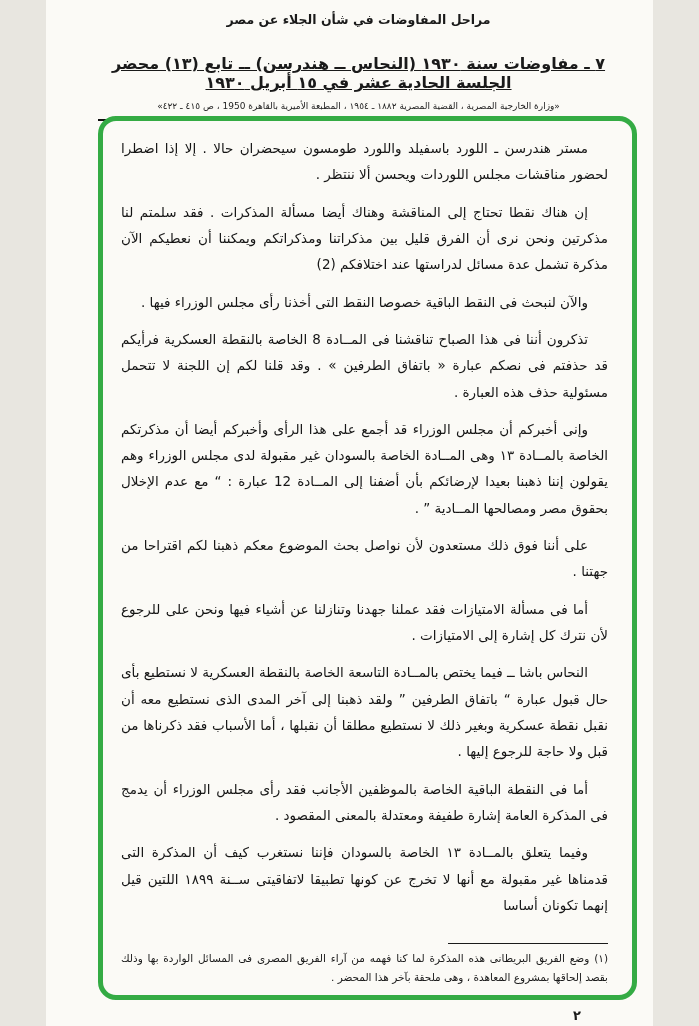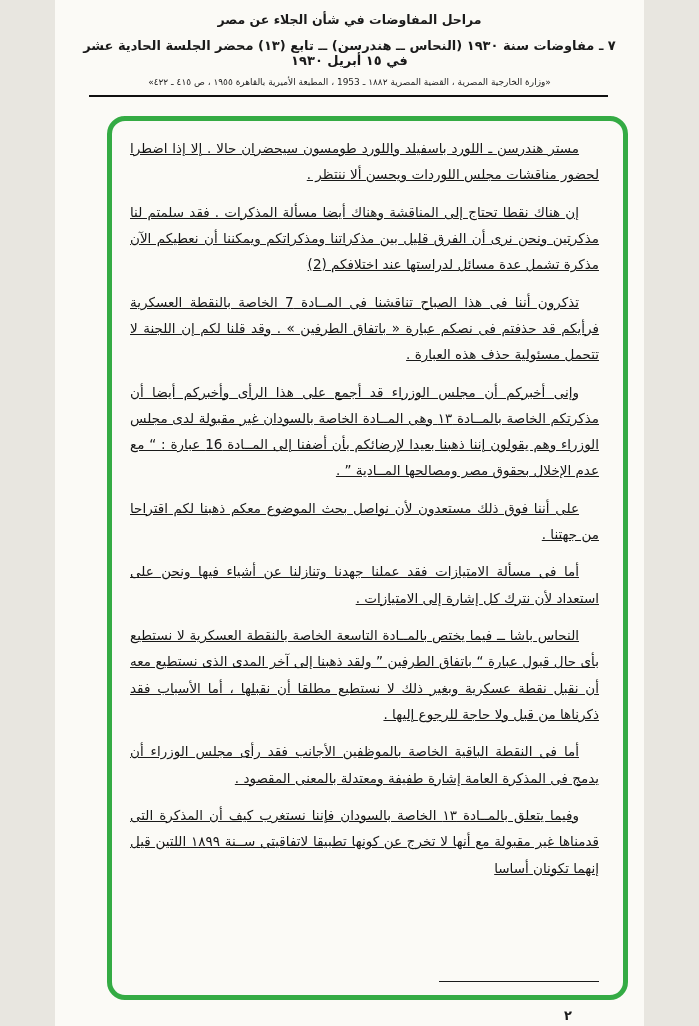--- a/index.html
+++ b/index.html
@@ -10,35 +10,37 @@
   }
   .page {
     position: relative;
     width: 589px;
     height: 1026px;
     margin: 0 auto;
     background: #fbfaf6;
     color: #1a1a1a;
     direction: rtl;
     overflow: hidden;
+    padding-left: 18px;
   }
   .header {
     text-align: center;
     padding-top: 12px;
   }
   .title {
     font-size: 12.5px;
     font-weight: bold;
     letter-spacing: 0.5px;
   }
   .subtitle {
-    font-size: 13px;
+    font-size: 16px;
     font-weight: bold;
-    margin-top: 11px;
+    margin-top: 27px;
     padding: 0 18px;
+    text-decoration: underline;
   }
   .source {
     font-size: 9px;
     margin-top: 9px;
     color: #222;
   }
   .rule {
     height: 2px;
     background: #101010;
     margin: 8px 36px 0 34px;
@@ -52,21 +54,20 @@
     border: 5px solid #34ab44;
     border-radius: 18px;
     box-sizing: border-box;
     padding: 14px 24px 8px 18px;
     background: #fbfaf6;
     display: flex;
     flex-direction: column;
   }
   .body-text {
     flex: 1 1 auto;
-    text-decoration: underline;
   }
   .body-text p {
     margin: 0 0 11px 0;
     font-size: 13.5px;
     line-height: 1.95;
     text-align: justify;
     text-indent: 20px;
     color: #151515;
   }
   .footnote-area {
@@ -95,38 +96,40 @@
   }
 </style>
 </head>
 <body>
 
 <div class="page">
 
   <div class="header">
     <div class="title">مراحل المفاوضات في شأن الجلاء عن مصر</div>
     <div class="subtitle">٧ ـ مفاوضات سنة ١٩٣٠ (النحاس ــ هندرسن) ــ تابع (١٣) محضر الجلسة الحادية عشر في ١٥ أبريل ١٩٣٠</div>
-    <div class="source">«وزارة الخارجية المصرية ، القضية المصرية ١٨٨٢ ـ 1953 ، المطبعة الأميرية بالقاهرة ١٩٥٥ ، ص ٤١٥ ـ ٤٢٢»</div>
+    <div class="source">«وزارة الخارجية المصرية ، القضية المصرية ١٨٨٢ ـ ١٩٥٤ ، المطبعة الأميرية بالقاهرة 1950 ، ص ٤١٥ ـ ٤٢٢»</div>
   </div>
 
   <div class="rule"></div>
 
   <div class="green-box">
     <div class="body-text">
       <p>مستر هندرسن ـ اللورد باسفيلد واللورد طومسون سيحضران حالا . إلا إذا اضطرا لحضور مناقشات مجلس اللوردات ويحسن ألا ننتظر .</p>
       <p>إن هناك نقطا تحتاج إلى المناقشة وهناك أيضا مسألة المذكرات . فقد سلمتم لنا مذكرتين ونحن نرى أن الفرق قليل بين مذكراتنا ومذكراتكم ويمكننا أن نعطيكم الآن مذكرة تشمل عدة مسائل لدراستها عند اختلافكم (2)</p>
-      <p>تذكرون أننا فى هذا الصباح تناقشنا فى المــادة 7 الخاصة بالنقطة العسكرية فرأيكم قد حذفتم فى نصكم عبارة « باتفاق الطرفين » . وقد قلنا لكم إن اللجنة لا تتحمل مسئولية حذف هذه العبارة .</p>
-      <p>وإنى أخبركم أن مجلس الوزراء قد أجمع على هذا الرأى وأخبركم أيضا أن مذكرتكم الخاصة بالمــادة ١٣ وهى المــادة الخاصة بالسودان غير مقبولة لدى مجلس الوزراء وهم يقولون إننا ذهبنا بعيدا لإرضائكم بأن أضفنا إلى المــادة 16 عبارة : “ مع عدم الإخلال بحقوق مصر ومصالحها المــادية ” .</p>
+      <p>والآن لنبحث فى النقط الباقية خصوصا النقط التى أخذنا رأى مجلس الوزراء فيها .</p>
+      <p>تذكرون أننا فى هذا الصباح تناقشنا فى المــادة 8 الخاصة بالنقطة العسكرية فرأيكم قد حذفتم فى نصكم عبارة « باتفاق الطرفين » . وقد قلنا لكم إن اللجنة لا تتحمل مسئولية حذف هذه العبارة .</p>
+      <p>وإنى أخبركم أن مجلس الوزراء قد أجمع على هذا الرأى وأخبركم أيضا أن مذكرتكم الخاصة بالمــادة ١٣ وهى المــادة الخاصة بالسودان غير مقبولة لدى مجلس الوزراء وهم يقولون إننا ذهبنا بعيدا لإرضائكم بأن أضفنا إلى المــادة 12 عبارة : “ مع عدم الإخلال بحقوق مصر ومصالحها المــادية ” .</p>
       <p>على أننا فوق ذلك مستعدون لأن نواصل بحث الموضوع معكم ذهبنا لكم اقتراحا من جهتنا .</p>
-      <p>أما فى مسألة الامتيازات فقد عملنا جهدنا وتنازلنا عن أشياء فيها ونحن على استعداد لأن نترك كل إشارة إلى الامتيازات .</p>
+      <p>أما فى مسألة الامتيازات فقد عملنا جهدنا وتنازلنا عن أشياء فيها ونحن على للرجوع لأن نترك كل إشارة إلى الامتيازات .</p>
       <p>النحاس باشا ــ فيما يختص بالمــادة التاسعة الخاصة بالنقطة العسكرية لا نستطيع بأى حال قبول عبارة “ باتفاق الطرفين ” ولقد ذهبنا إلى آخر المدى الذى نستطيع معه أن نقبل نقطة عسكرية وبغير ذلك لا نستطيع مطلقا أن نقبلها ، أما الأسباب فقد ذكرناها من قبل ولا حاجة للرجوع إليها .</p>
       <p>أما فى النقطة الباقية الخاصة بالموظفين الأجانب فقد رأى مجلس الوزراء أن يدمج فى المذكرة العامة إشارة طفيفة ومعتدلة بالمعنى المقصود .</p>
       <p>وفيما يتعلق بالمــادة ١٣ الخاصة بالسودان فإننا نستغرب كيف أن المذكرة التى قدمناها غير مقبولة مع أنها لا تخرج عن كونها تطبيقا لاتفاقيتى ســنة ١٨٩٩ اللتين قيل إنهما تكونان أساسا</p>
     </div>
 
     <div class="footnote-area">
       <div class="footnote-sep"></div>
+      <p class="footnote">(١) وضع الفريق البريطانى هذه المذكرة لما كنا فهمه من آراء الفريق المصرى فى المسائل الواردة بها وذلك بقصد إلحاقها بمشروع المعاهدة ، وهى ملحقة بآخر هذا المحضر .</p>
     </div>
   </div>
 
   <div class="page-number">٢</div>
 
 </div>
 
 </body></html>

